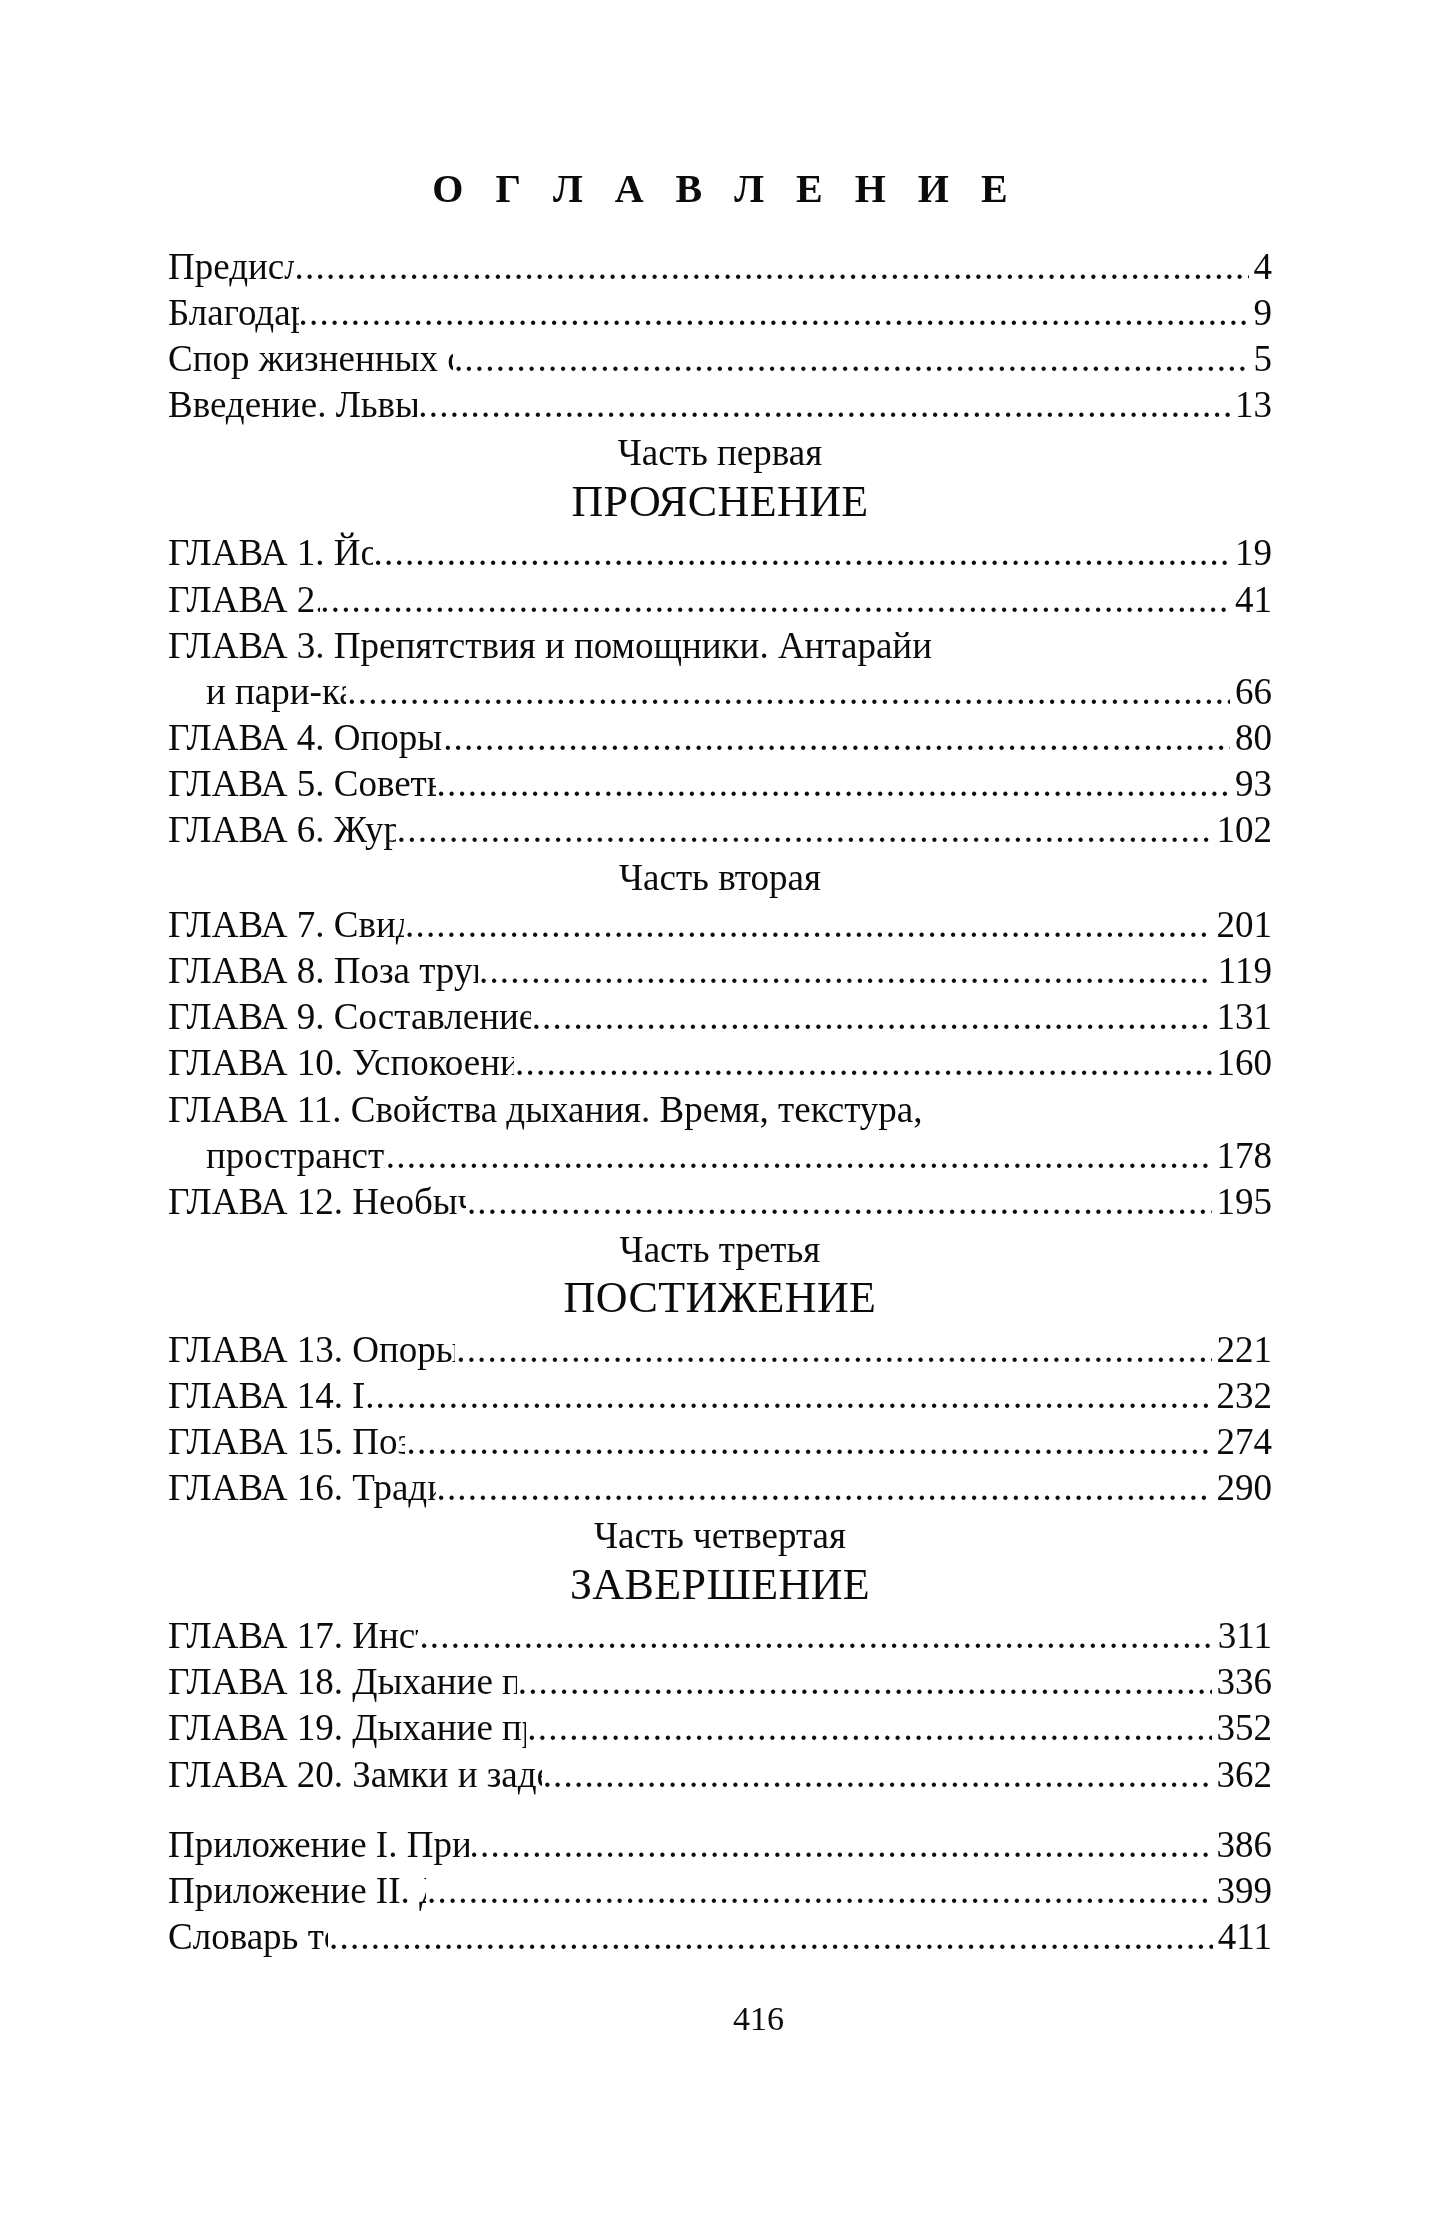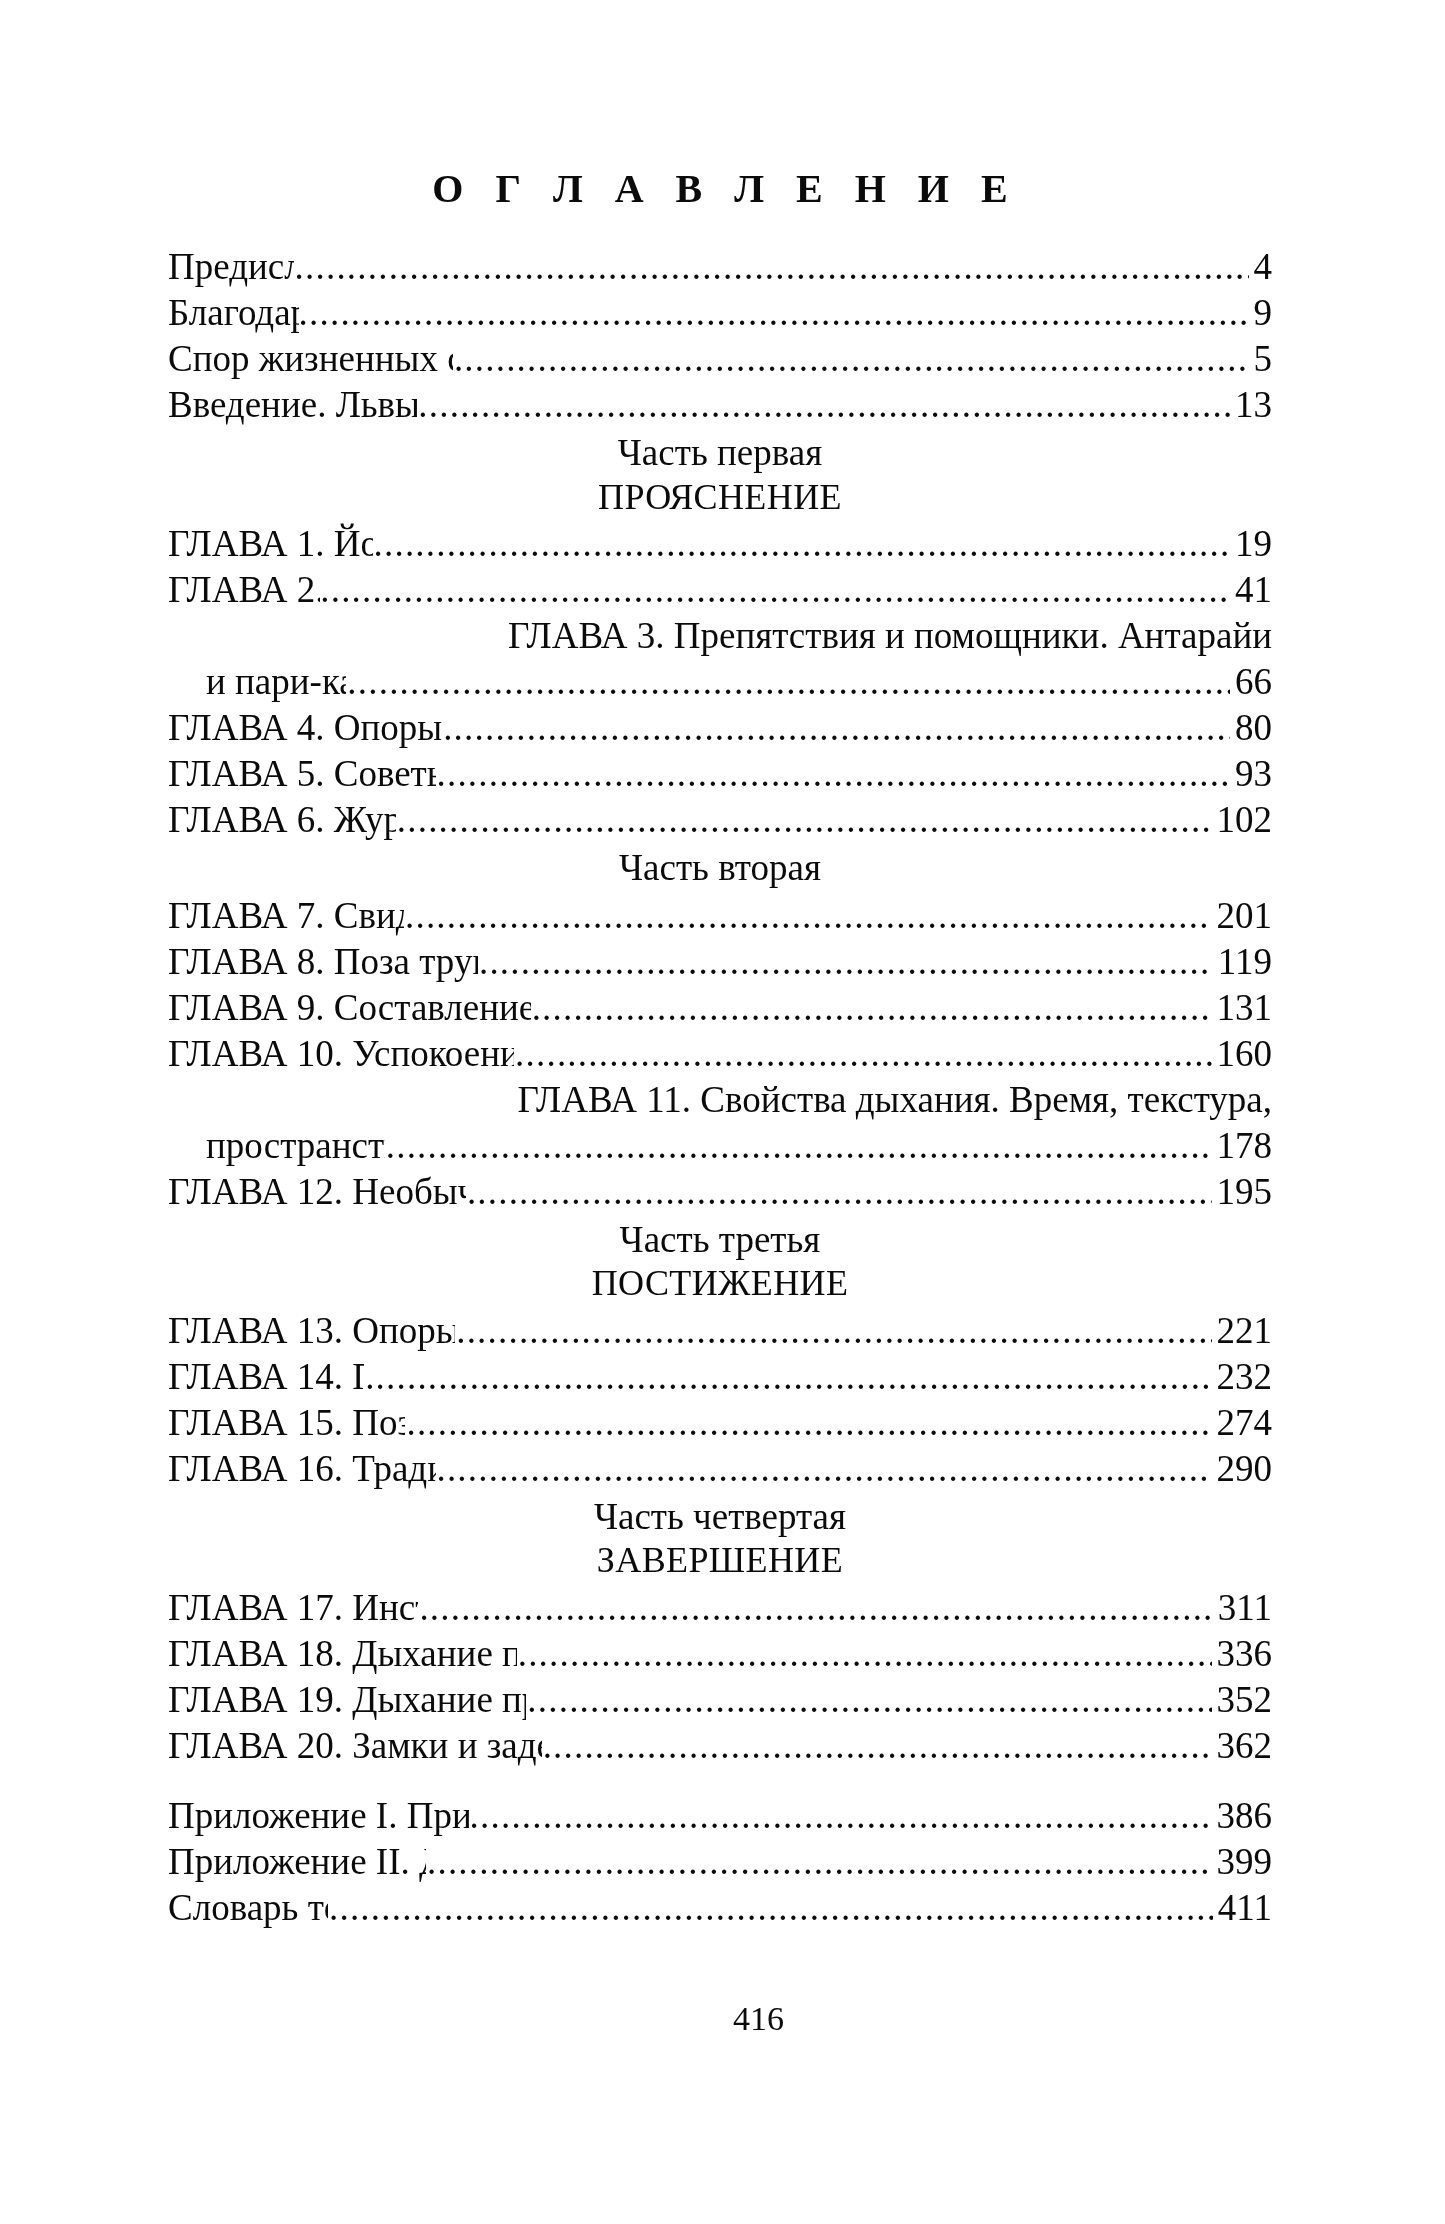--- a/index.html
+++ b/index.html
@@ -83,37 +83,36 @@
   .entry.cont {
     padding-left: 38px;
     width: calc(100% - 38px);
   }
 
   
   .entry-first-line {
     font-size: 37px;
     line-height: 1.245;
     white-space: nowrap;
-    text-align: right;
   }
 
   
   .entry.spaced-above { margin-top: 24px; }
 
   
   .part {
     text-align: center;
     margin: 3px 0 2px 0;
   }
   .part-kicker {
     font-size: 37px;
     line-height: 1.20;
   }
   .part-name {
-    font-size: 36px;
+    font-size: 44px;
     line-height: 1.20;
     letter-spacing: 0.4px;
   }
 
   
   .folio {
     position: absolute;
     left: 0;
     top: 2000px;
     width: 1445px;

